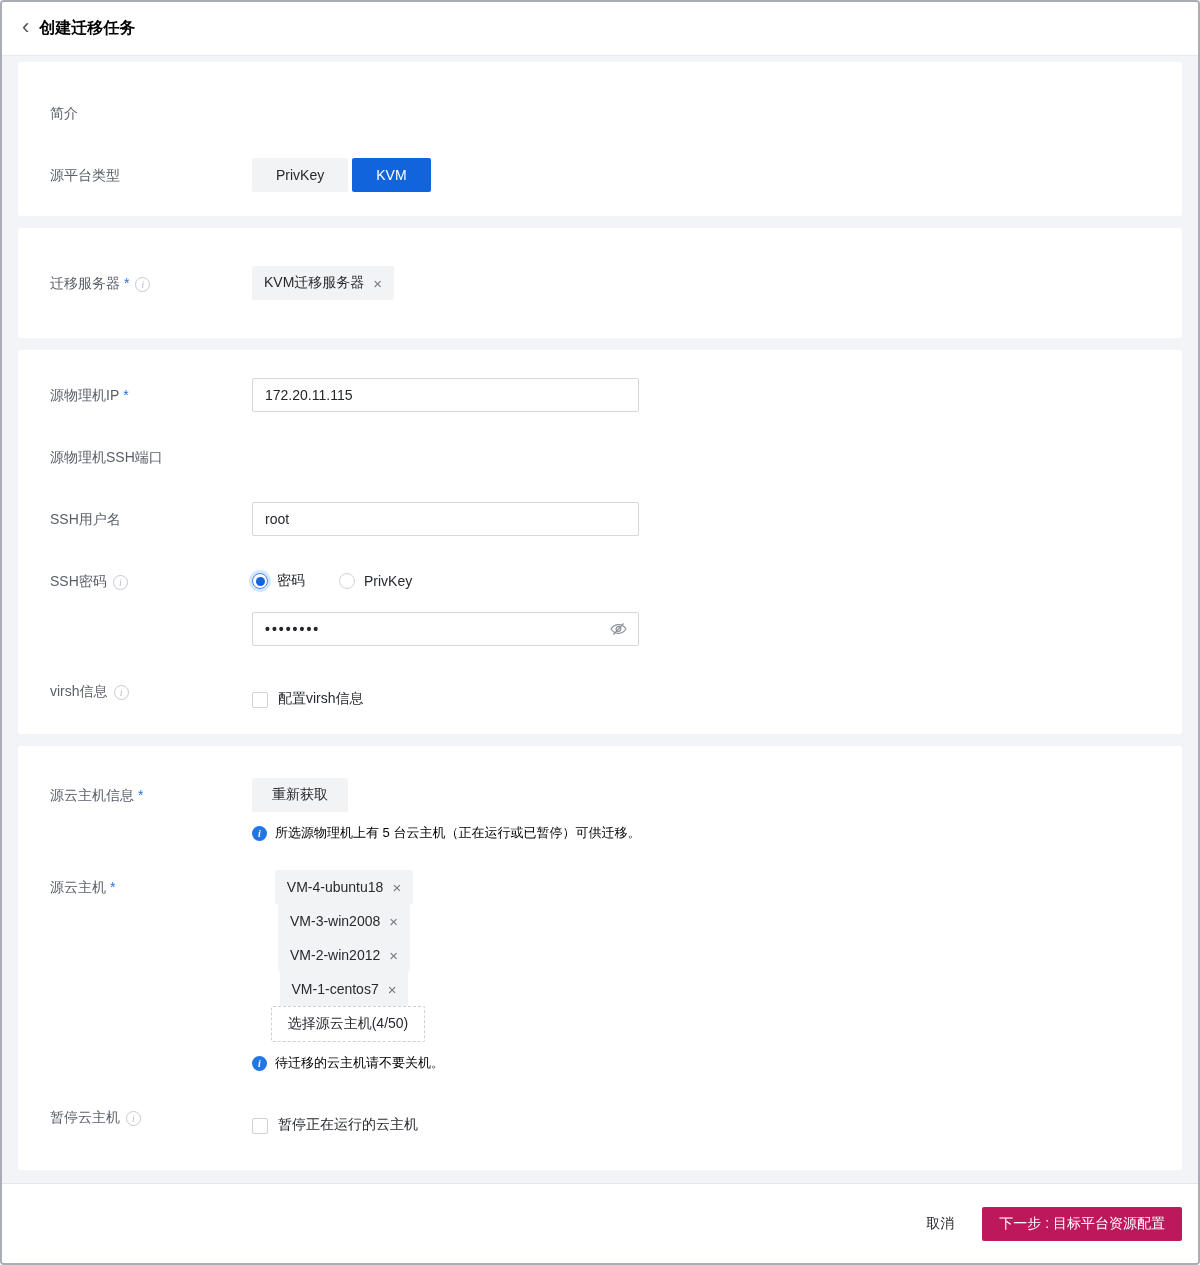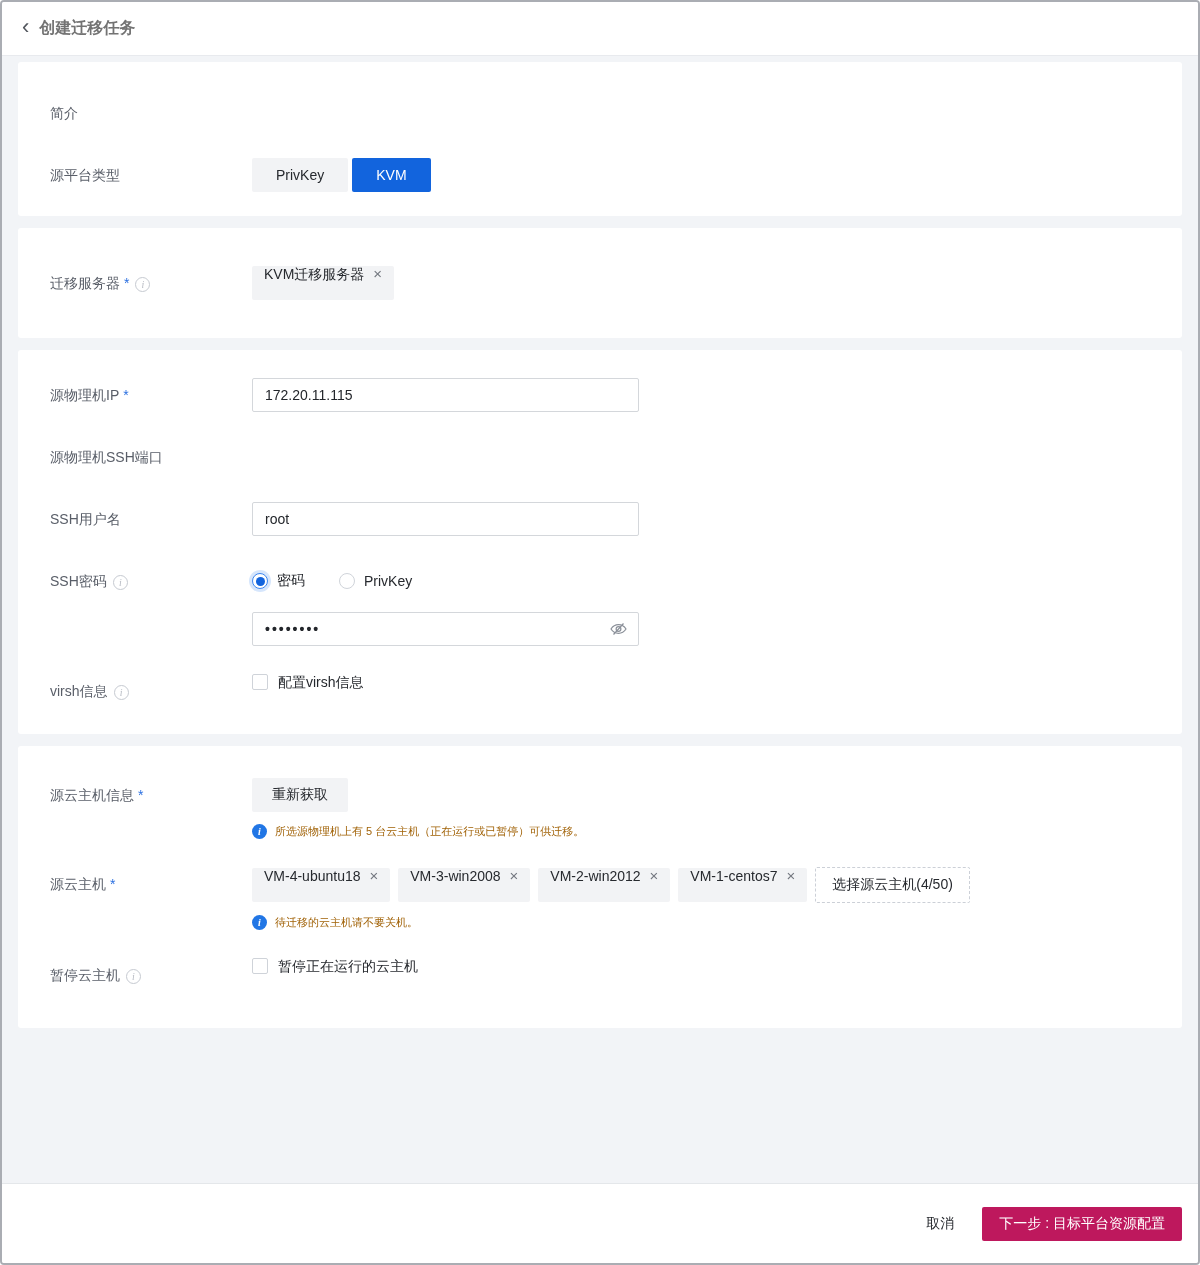--- a/index.html
+++ b/index.html
@@ -17,21 +17,21 @@
   
   .header {
     height:54px; background:#fff; flex-shrink:0;
     display:flex; align-items:center; padding:0 20px;
     border-bottom:1px solid #e8eaee;
   }
   .back {
     font-size:22px; color:#53575e; cursor:pointer; line-height:1;
     margin-right:10px; margin-top:-3px;
   }
-  .title { font-size:16px; color:#737373; font-weight:700; }
+  .title { font-size:16px; color:#000000; font-weight:700; }
   
   .content { flex:1; padding-top:6px; overflow:hidden; }
   .card {
     background:#fff; border-radius:3px;
     margin:0 16px 12px 16px;
   }
   .card.c1 { padding:34px 32px 24px 32px; }
   .card.c2 { padding:38px 32px; }
   .card.c3 { padding:28px 32px 26px 32px; }
   .card.c4 { padding:32px 32px 36px 32px; }
@@ -76,21 +76,21 @@
   .seg-group { display:flex; }
   .seg-btn {
     height:34px; padding:0 24px; font-size:14px; cursor:pointer;
     border:none; border-radius:2px; background:#f2f3f5; color:#26292e;
     font-family:inherit;
   }
   .seg-btn + .seg-btn { margin-left:4px; }
   .seg-btn.selected { background:#1264dd; color:#fff; }
   
   .tag {
-    display:inline-flex; align-items:flex-start; height:34px;
+    display:inline-flex; align-items:center; height:34px;
     background:#f2f3f5; border-radius:2px; padding:0 12px;
     font-size:14px; color:#26292e; margin-right:8px;
   }
   .tag-close { margin-left:9px; color:#73777f; font-size:15px; cursor:pointer; line-height:1; }
   
   .radio-group { display:flex; align-items:center; height:34px; }
   .radio-item { display:flex; align-items:center; margin-right:34px; cursor:pointer; }
   .radio-circle {
     width:16px; height:16px; border-radius:50%; background:#fff;
     border:1px solid #d0d4da; margin-right:9px; flex-shrink:0;
@@ -105,47 +105,47 @@
   }
   .radio-label { font-size:14px; color:#26292e; }
   
   .pwd-wrap { position:relative; width:387px; margin-top:14px; }
   .pwd-input { letter-spacing:2px; font-weight:700; padding-right:42px; }
   .eye-btn {
     position:absolute; right:11px; top:50%; transform:translateY(-50%);
     cursor:pointer; display:flex; align-items:center;
   }
   
-  .check-row { display:flex; align-items:flex-start; height:34px; }
+  .check-row { display:flex; align-items:flex-end; height:34px; }
   .checkbox {
     width:16px; height:16px; border:1px solid #cfd3d9; border-radius:2px;
     background:#fff; margin-right:10px; cursor:pointer; flex-shrink:0;
   }
   .check-label { font-size:14px; color:#26292e; cursor:pointer; }
   
   .note { display:flex; align-items:center; margin-top:12px; }
   .note-icon {
     width:15px; height:15px; border-radius:50%; background:#2176e5;
     color:#fff; font-size:10px; font-weight:700; font-style:italic;
     display:flex; align-items:center; justify-content:center;
     margin-right:8px; flex-shrink:0; font-family:"Liberation Serif", serif;
   }
-  .note-text { font-size:11px; color:#a16207;text-align:center; }
+  .note-text { font-size:13px; color:#000000;text-align:center; }
   
   .gray-btn {
     height:34px; padding:0 20px; background:#f2f3f5; border:none;
     border-radius:2px; font-size:14px; color:#26292e; cursor:pointer;
     font-family:inherit;
   }
   .dashed-btn {
     height:36px; padding:0 16px; background:#fff;
     border:1px dashed #ccd0d7; border-radius:2px;
     font-size:14px; color:#26292e; cursor:pointer; font-family:inherit;
   }
-  .tags-line { display:flex; align-items:center; }
+  .tags-line { display:flex; align-items:center;flex-direction:column; }
   
   .footer {
     height:80px; background:#fff; flex-shrink:0;
     border-top:1px solid #e4e7ea;
     display:flex; align-items:center; justify-content:flex-end;
     padding-right:16px;
   }
   .cancel-btn {
     background:none; border:none; font-size:14px; color:#26292e;
     cursor:pointer; margin-right:28px; font-family:inherit;

